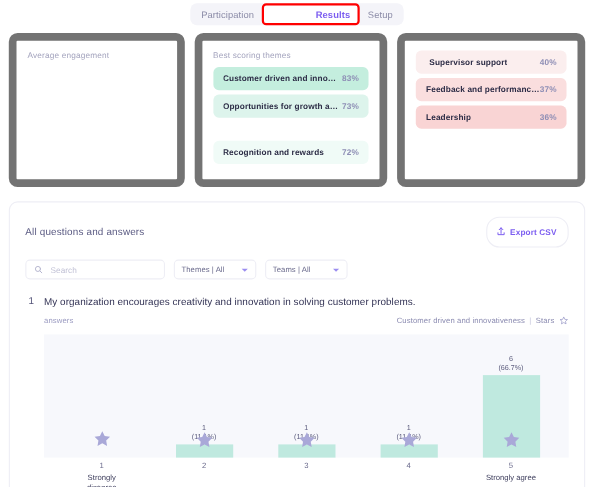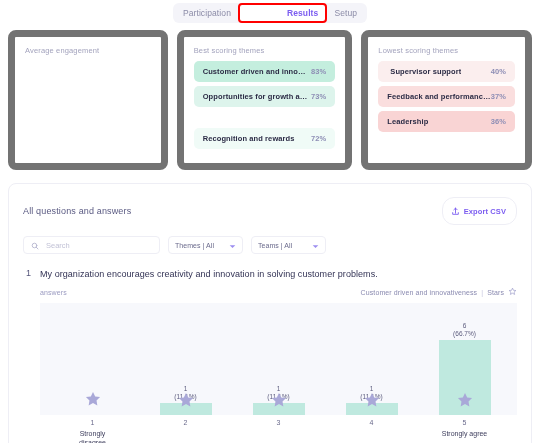--- a/index.html
+++ b/index.html
@@ -171,21 +171,21 @@
   .filters {
     display: flex;
     align-items: center;
     gap: 8px;
     margin-top: 11px;
   }
   .search-box {
     display: flex;
     align-items: center;
     gap: 5px;
-    width: 137px;
+    width: 127px;
     height: 18px;
     border: 1px solid #eeeef5;
     border-radius: 4px;
     padding: 0 7px;
     box-sizing: border-box;
   }
   .search-box input {
     border: none;
     outline: none;
     font-size: 7.5px;
@@ -334,21 +334,20 @@
       <span class="theme-label">Opportunities for growth a…</span>
       <span class="theme-score">73%</span>
     </div>
     <div class="theme-row best-2">
       <span class="theme-label">Recognition and rewards</span>
       <span class="theme-score">72%</span>
     </div>
   </div>
 
   <div class="card card-lowest">
-    <div class="card-title">Lowest scoring themes</div>
     <div class="theme-row low-0">
       <span class="theme-label">Supervisor support</span>
       <span class="theme-score">40%</span>
     </div>
     <div class="theme-row low-1">
       <span class="theme-label">Feedback and performanc…</span>
       <span class="theme-score">37%</span>
     </div>
     <div class="theme-row low-2">
       <span class="theme-label">Leadership</span>

